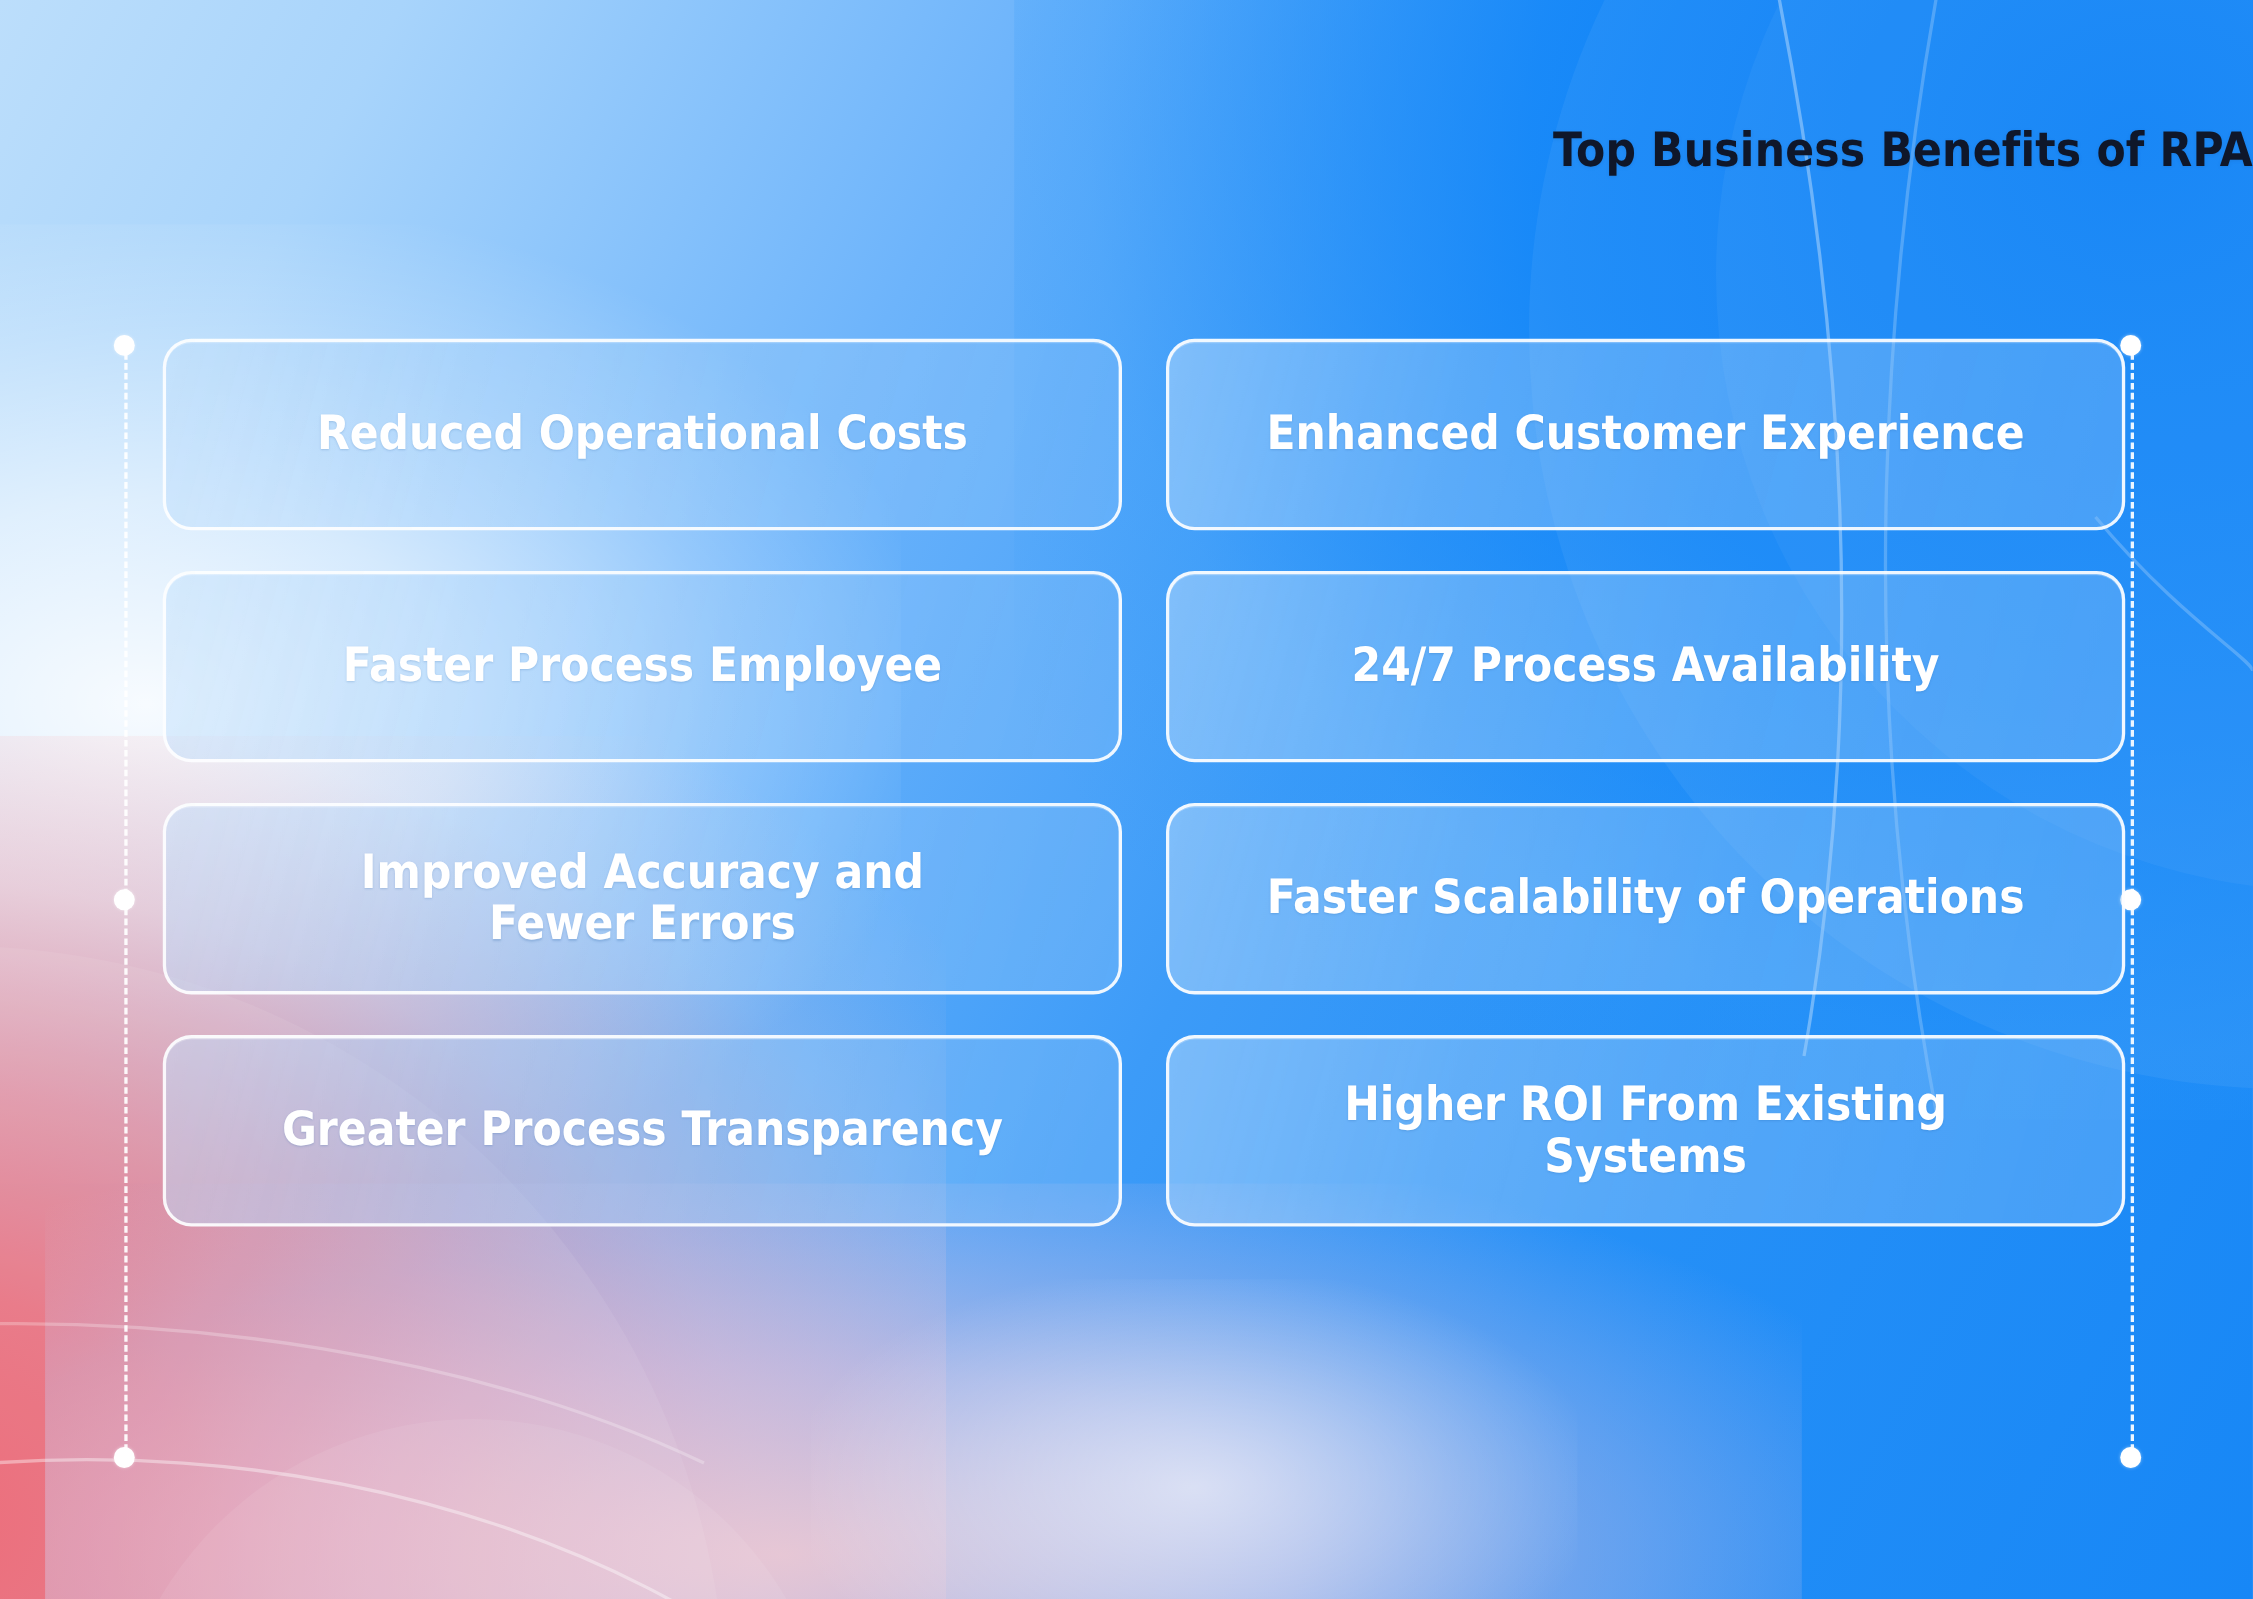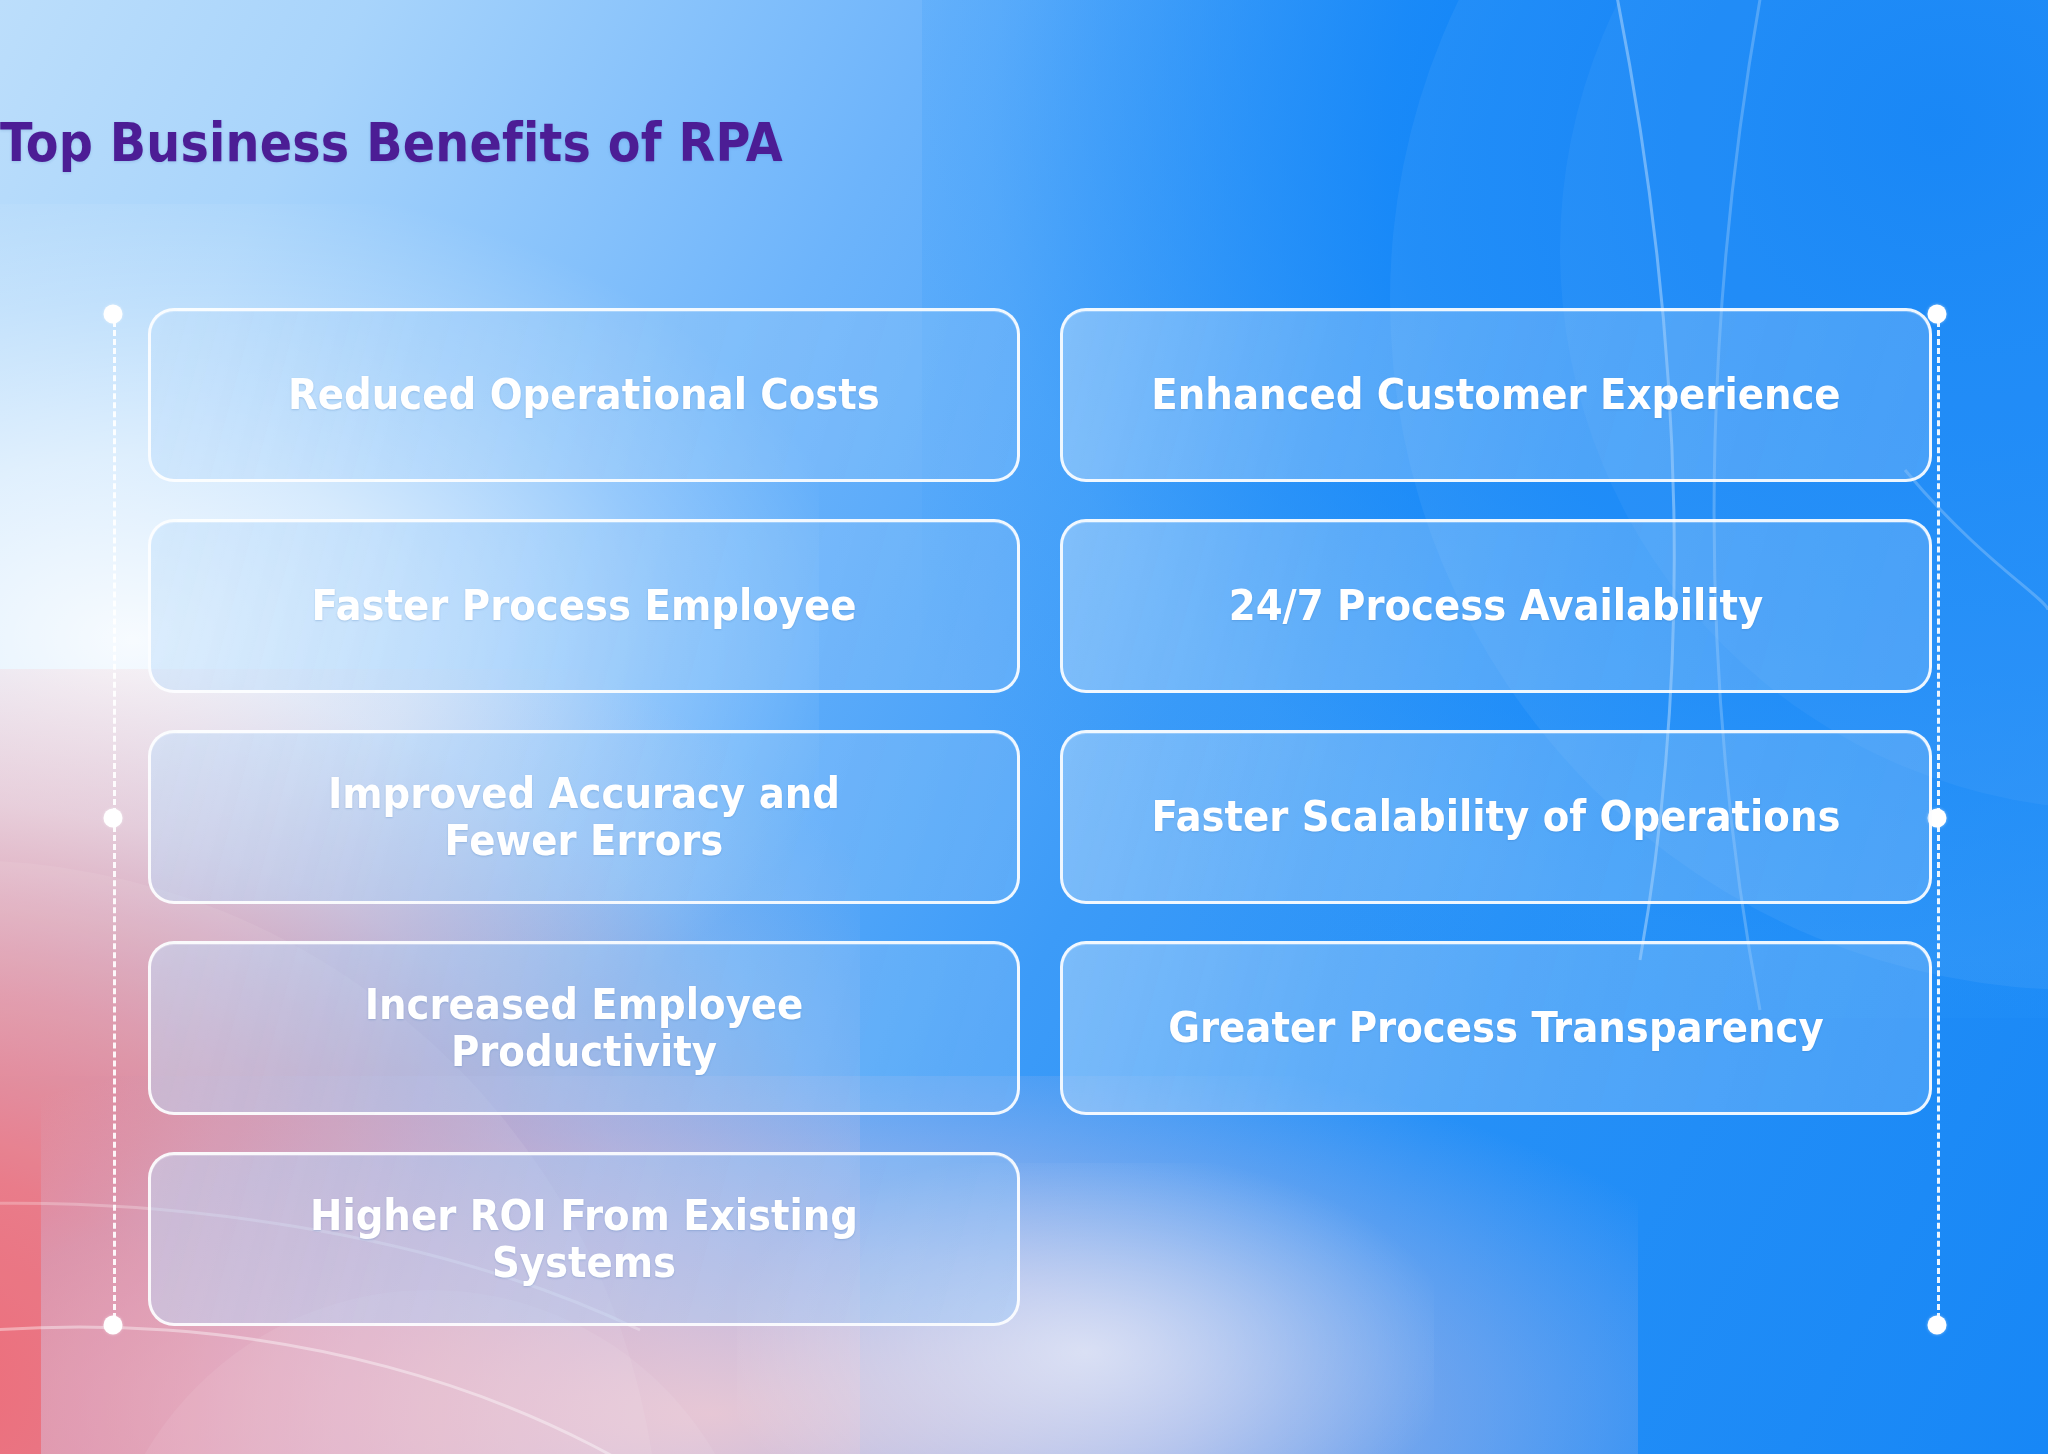--- a/index.html
+++ b/index.html
@@ -70,22 +70,22 @@
   .rail-right { left:1937px; }
   .dot {
     position:absolute; width:19px; height:19px; border-radius:50%;
     background:#fff; transform:translate(-50%,-50%);
     box-shadow:0 0 3px rgba(255,255,255,.5);
   }
 
   
   .title {
     position:absolute; left:0; right:0; top:112px;
-    text-align:left; color:#4c1d95;
-    font-size:53px; font-weight:700; letter-spacing:.2px;
+    text-align:right; color:#0f172a;
+    font-size:43px; font-weight:700; letter-spacing:.2px;
     font-family:"DejaVu Sans Condensed","Liberation Sans Narrow","Liberation Sans", sans-serif;
     font-stretch:condensed;
     text-shadow:0 1px 3px rgba(20,80,150,.18);
     white-space:nowrap;
   }
 
   
   .grid {
     position:absolute; left:148px; top:308px;
     width:1784px; height:1020px;
@@ -173,23 +173,20 @@
   </div>
 
   <div class="card">
     <span class="card-label" style="max-width: 620px;">Improved Accuracy and Fewer Errors</span>
   </div>
 
   <div class="card">
     <span class="card-label" style="white-space: nowrap;">Faster Scalability of Operations</span>
   </div>
 
-  <div class="card">
-    <span class="card-label" style="max-width: 560px;">Increased Employee Productivity</span>
-  </div>
 
   <div class="card">
     <span class="card-label" style="white-space: nowrap;">Greater Process Transparency</span>
   </div>
 
 
   <div class="card">
     <span class="card-label" style="max-width: 620px;">Higher ROI From Existing Systems</span>
   </div>
 

